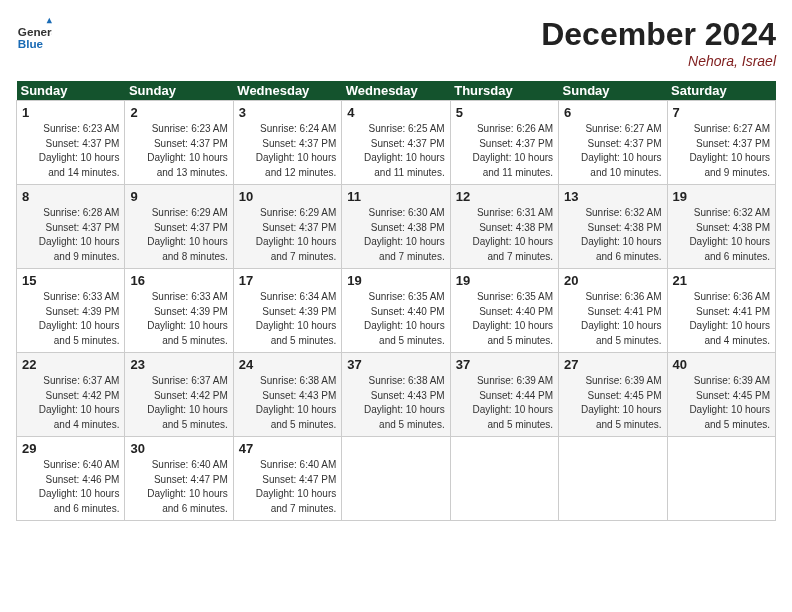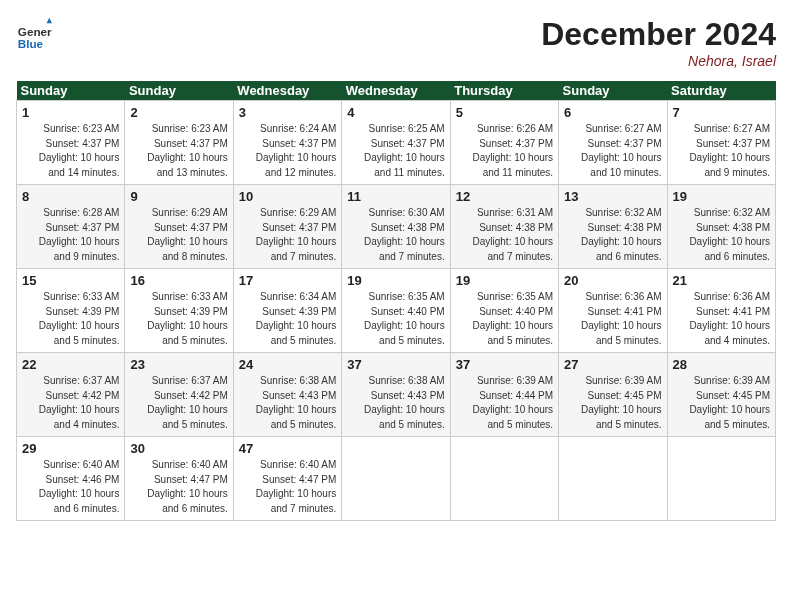--- a/index.html
+++ b/index.html
@@ -222,21 +222,21 @@
         </td>
         <td>
           <span class="day-number">37</span>
           <div class="day-info">Sunrise: 6:39 AM<br>Sunset: 4:44 PM<br>Daylight: 10 hours and 5 minutes.</div>
         </td>
         <td>
           <span class="day-number">27</span>
           <div class="day-info">Sunrise: 6:39 AM<br>Sunset: 4:45 PM<br>Daylight: 10 hours and 5 minutes.</div>
         </td>
         <td>
-          <span class="day-number">28</span>
+          <span class="day-number">40</span>
           <div class="day-info">Sunrise: 6:39 AM<br>Sunset: 4:45 PM<br>Daylight: 10 hours and 5 minutes.</div>
         </td>
       </tr>
       <tr>
         <td>
           <span class="day-number">29</span>
           <div class="day-info">Sunrise: 6:40 AM<br>Sunset: 4:46 PM<br>Daylight: 10 hours and 6 minutes.</div>
         </td>
         <td>
           <span class="day-number">30</span>

